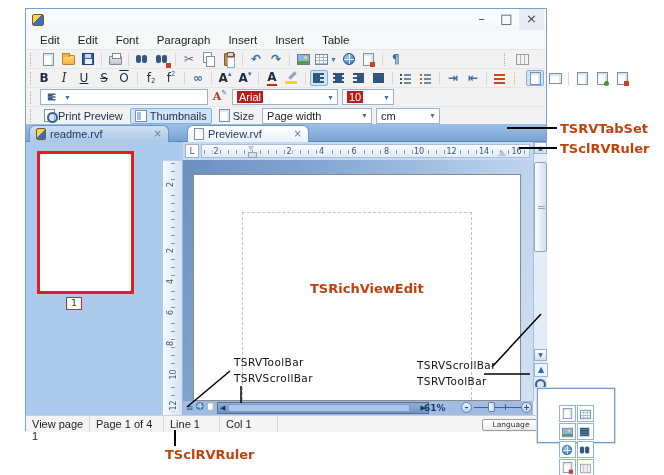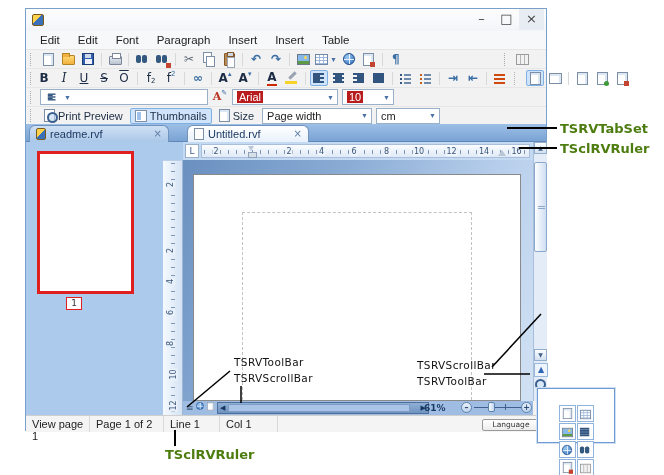--- a/index.html
+++ b/index.html
@@ -182,21 +182,21 @@
 
   
   .toolwin{position:absolute;left:537px;top:388px;width:78px;height:55px;background:#fff;
            border:1px solid #6f9bd3;box-shadow:0 0 0 1px #cfe0f4;padding:16px}
   .twgrid{display:flex;flex-wrap:wrap;gap:1px;justify-content:center}
   .twbtn{width:17px;height:17px;border:1px solid #8fb3dc;background:#fff;display:flex;align-items:center;justify-content:center}
   .twcancel{display:block;margin:2px auto 0;width:64px;height:13px;background:linear-gradient(#fff,#e8f0fa);
             border:1px solid #8fb0d8;border-radius:2px;font:9px/11px "DejaVu Sans",sans-serif;color:#223;text-align:center}
 
   
-  .anno{position:absolute;font:bold 13px/15px "DejaVu Sans",sans-serif;color:#4d7c0f;white-space:nowrap}
+  .anno{position:absolute;font:bold 13px/15px "DejaVu Sans",sans-serif;color:#c2410c;white-space:nowrap}
   .anno-sm{position:absolute;font:10.5px/12px "DejaVu Sans",sans-serif;letter-spacing:.4px;color:#111;white-space:nowrap}
   .pagescroll-label{position:absolute;left:27px;top:202px;background:#fff;border:1px solid #777;
                     font:bold 12.5px/15px "DejaVu Sans",sans-serif;color:#000;padding:1px 5px}
   #annolines{position:absolute;left:0;top:0;width:664px;height:475px;pointer-events:none}
 </style>
 </head>
 <body>
 
 <div id="stage">
   <div id="win">
@@ -433,21 +433,21 @@
     </div>
 
     <div class="tabbar">
         <div class="tab inactive" style="left: 3px; width: 140px;">
           <span class="ic i-app" style="width: 10px; height: 12px;"></span>
           <span>readme.rvf</span>
           <span class="tabclose">×</span>
         </div>
         <div class="tab active" style="left: 161px; width: 122px;">
           <span class="ic i-page" style="width: 10px; height: 12px;"></span>
-          <span>Untitled.rvf</span>
+          <span>Preview.rvf</span>
           <span class="tabclose">×</span>
         </div>
       </div>
 
     <div class="thumbpanel">
       <div class="thumbpage"></div>
       <div class="pagebadge">1</div>
     </div>
 
     <div class="vrulerbk"></div>
@@ -507,21 +507,21 @@
       <span class="zoomlabel">61%</span>
       <span class="zbtn" style="left:278px">–</span>
       <span class="ztrack"></span>
       <span class="zthumb"></span>
       <span class="ztick"></span>
       <span class="zbtn" style="left:338px">+</span>
     </div>
 
     <div class="statusbar">
       <span class="scell" style="width: 64px;">View page 1</span>
-        <span class="scell" style="width: 74px;">Page 1 of 2</span>
+        <span class="scell" style="width: 74px;">Page 1 of 4</span>
         <span class="scell" style="width: 56px;">Line 1</span>
         <span class="scell" style="width: 58px;">Col 1</span>
         <span class="langbtn">Language</span>
     </div>
   </div>
 
   <div class="toolwin">
     <div class="twgrid">
         <span class="twbtn">
           <span class="ic i-page" style="transform: scale(0.85);"></span>
@@ -556,18 +556,19 @@
     <line x1="519" y1="148" x2="557" y2="148" stroke="#000" stroke-width="2"></line>
     <line x1="230" y1="371" x2="187" y2="407" stroke="#000" stroke-width="1.5"></line>
     <line x1="241" y1="386" x2="241" y2="403" stroke="#000" stroke-width="1.5"></line>
     <line x1="492" y1="367" x2="541" y2="314" stroke="#000" stroke-width="1.5"></line>
     <line x1="484" y1="374" x2="530" y2="374" stroke="#000" stroke-width="1.5"></line>
     <line x1="175" y1="430" x2="175" y2="446" stroke="#000" stroke-width="2"></line>
   </svg>
 
   <span class="anno" style="left:560px;top:121px">TSRVTabSet</span>
   <span class="anno" style="left:560px;top:141px">TSclRVRuler</span>
+  <span class="anno" style="left:310px;top:281px">TSRichViewEdit</span>
   <span class="anno-sm" style="left:234px;top:356px">TSRVToolBar</span>
   <span class="anno-sm" style="left:234px;top:372px">TSRVScrollBar</span>
   <span class="anno-sm" style="left:417px;top:359px">TSRVScrollBar</span>
   <span class="anno-sm" style="left:417px;top:375px">TSRVToolBar</span>
   <span class="anno" style="left:165px;top:447px">TSclRVRuler</span>
 </div>
 
 </body></html>

